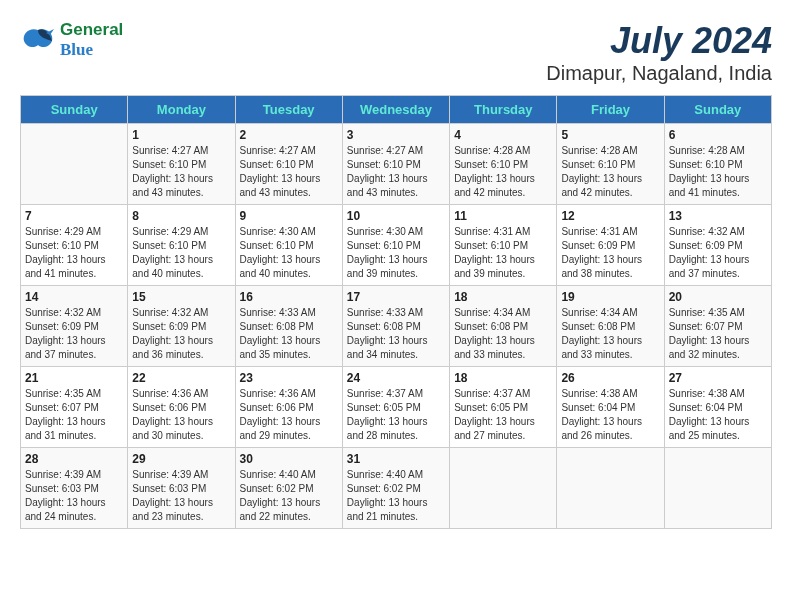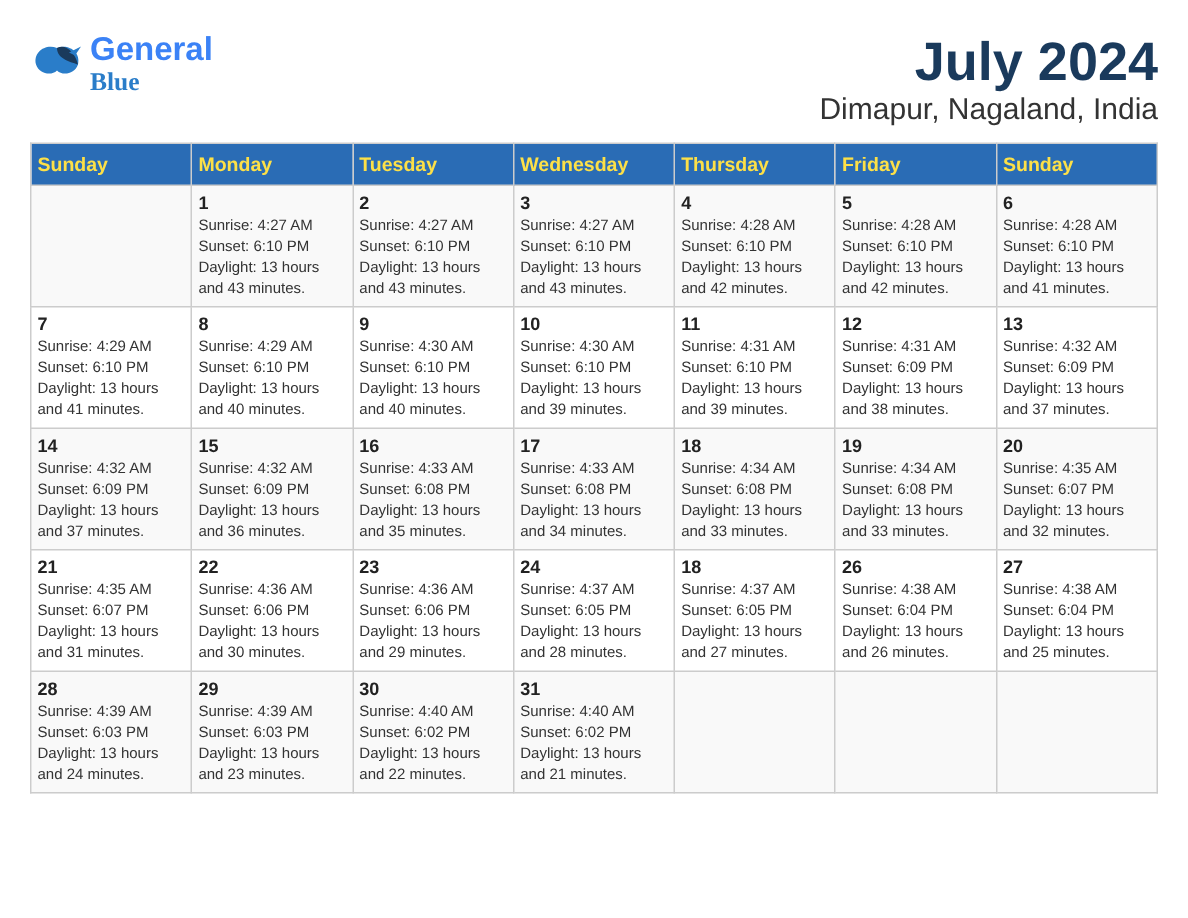--- a/index.html
+++ b/index.html
@@ -25,37 +25,38 @@
       width: 36px;
       height: 30px;
     }
     .title-section {
       text-align: right;
     }
     .month-year {
       font-size: 36px;
       font-weight: bold;
       color: #1a3a5c;
+      font-style: italic;
     }
     .location {
       font-size: 20px;
       color: #333;
     }
     table {
       width: 100%;
       border-collapse: collapse;
       table-layout: fixed;
     }
     thead tr th {
       background-color: #2a6cb5;
-      color: #fde047;
+      color: #5eead4;
       font-size: 13px;
       font-weight: bold;
       padding: 6px 4px;
-      text-align: left;
+      text-align: center;
       border: 1px solid #ccc;
     }
     tbody tr td {
       border: 1px solid #ccc;
       vertical-align: top;
       padding: 4px;
       font-size: 10.5px;
       color: #222;
       height: 80px;
     }
@@ -81,21 +82,21 @@
 <body>
 
 <div class="header">
   <div class="logo">
     <svg class="logo-bird" viewBox="0 0 36 30" xmlns="http://www.w3.org/2000/svg">
       <path d="M18 5 C10 2, 2 8, 4 16 C6 22, 14 24, 18 20 C22 24, 30 22, 32 16 C34 8, 26 2, 18 5Z" fill="#2a7dc9"></path>
       <path d="M18 5 C18 12, 26 14, 32 16 C30 8, 24 2, 18 5Z" fill="#1a3a5c"></path>
       <path d="M26 8 L34 4 L30 10Z" fill="#2a7dc9"></path>
     </svg>
     <div>
-      <div style="font-size:22px;font-weight:bold;color:#3b82f6;line-height:1.15;">General</div>
+      <div style="font-size:17px;font-weight:bold;color:#15803d;line-height:1.15;">General</div>
       <div style="font-size:17px;font-weight:bold;color:#2a7dc9;line-height:1.15;font-family:Liberation Serif, serif;">Blue</div>
     </div>
   </div>
   <div class="title-section">
     <div class="month-year">July 2024</div>
     <div class="location">Dimapur, Nagaland, India</div>
   </div>
 </div>
 
 <table>

